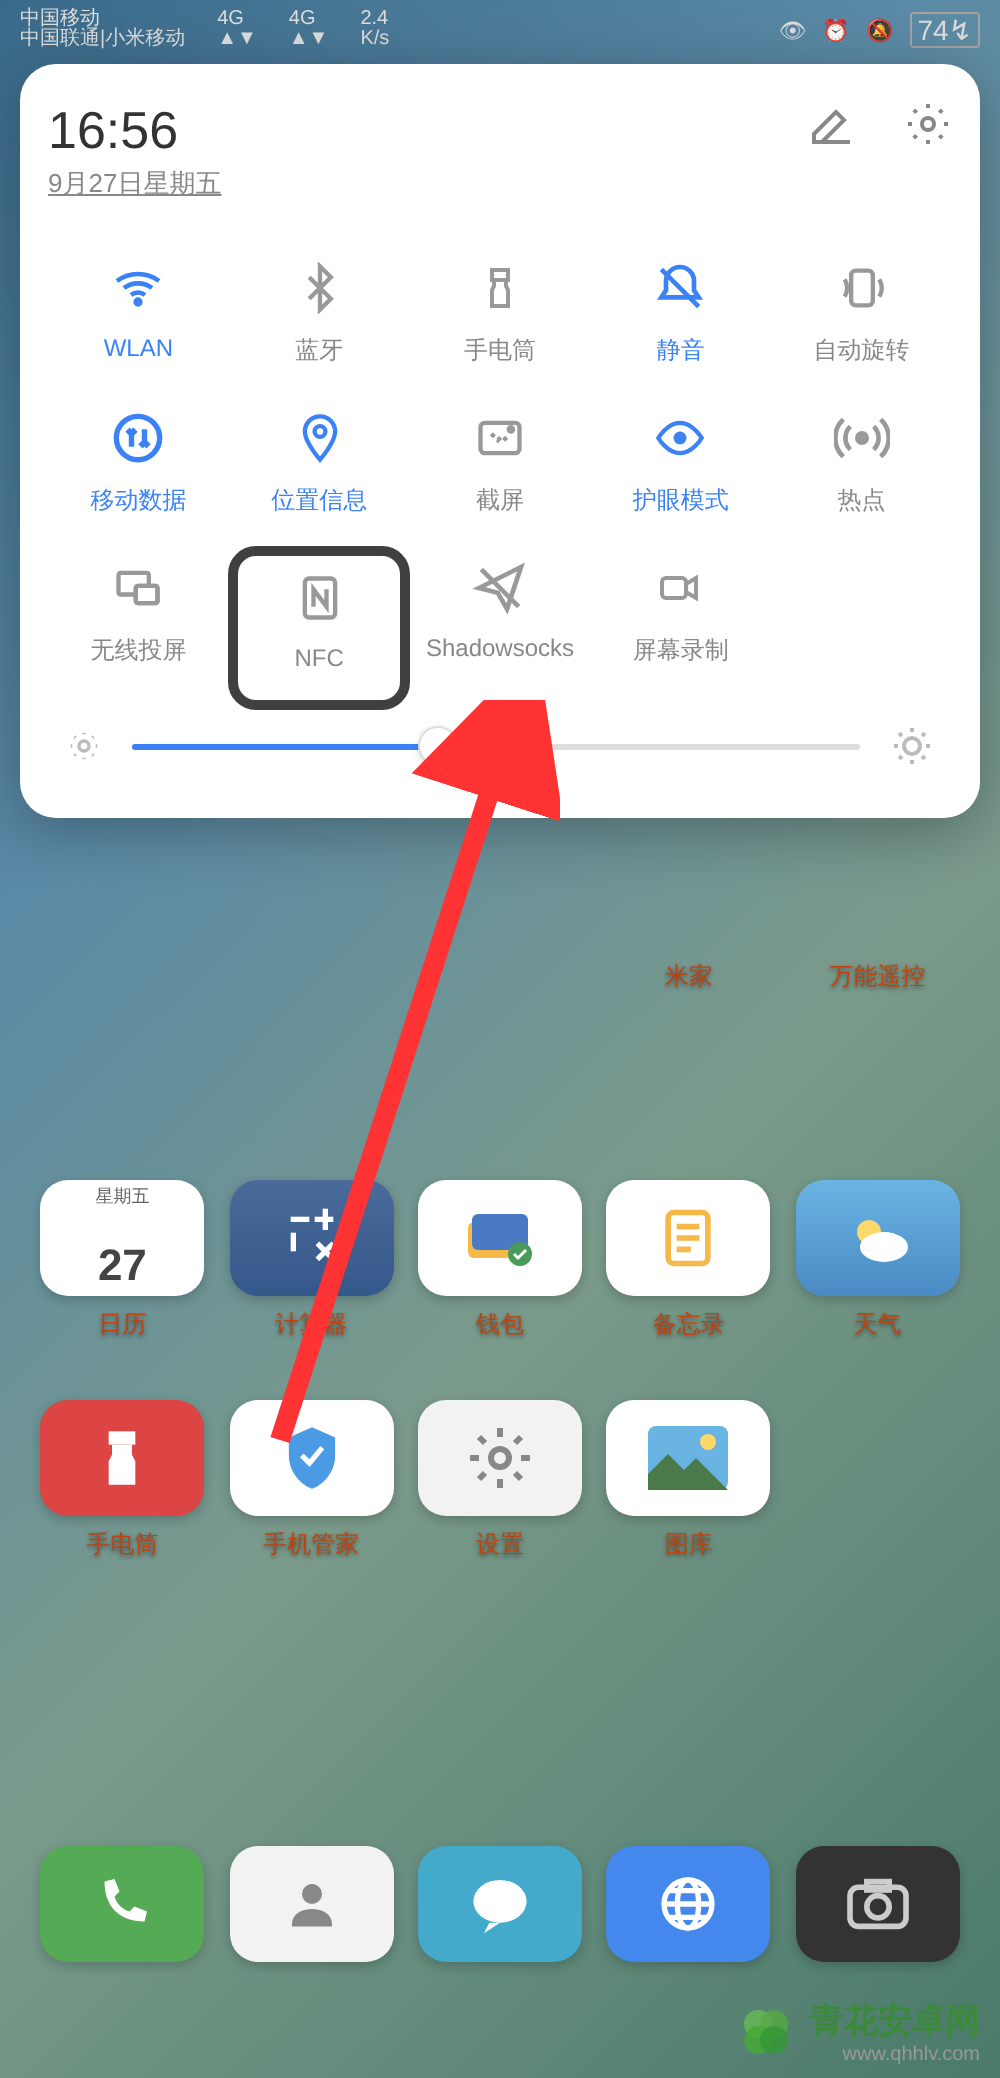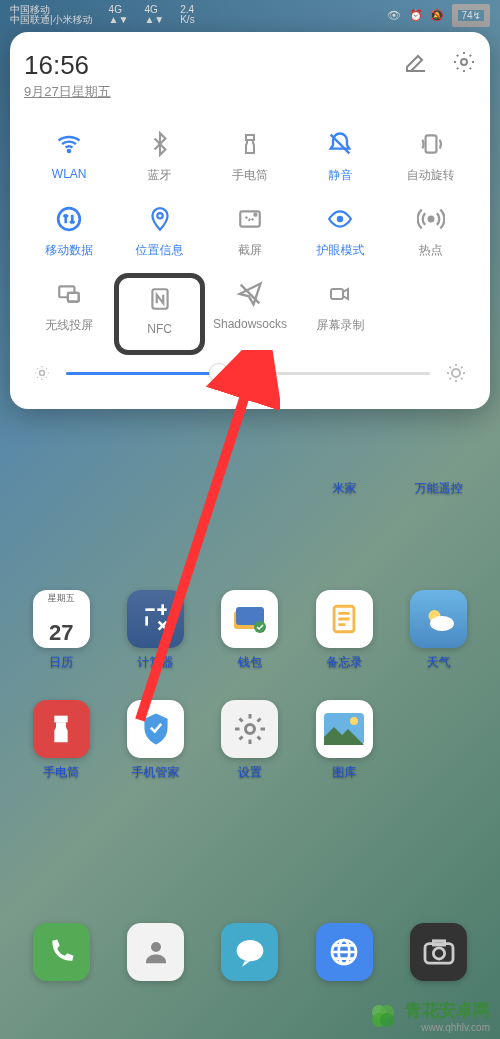--- a/index.html
+++ b/index.html
@@ -10,21 +10,21 @@
     position: relative; overflow: hidden;
   }
   .statusbar {
     position: absolute; top: 0; left: 0; right: 0; height: 30px;
     display: flex; justify-content: space-between; align-items: center;
     padding: 0 10px; color: #ddd; font-size: 11px;
   }
   .sb-left { display: flex; gap: 16px; align-items: center; }
   .sb-right { display: flex; gap: 8px; align-items: center; }
   .sb-stack { display: flex; flex-direction: column; line-height: 1; font-size: 10px; }
-  .battery-box { border: 6px solid #a3a3a3; border-radius: 2px; padding: 0 3px; font-size: 10px; }
+  .battery-box { border: 1px solid #a3a3a3; border-radius: 2px; padding: 0 3px; font-size: 14px; }
   .panel {
     position: absolute; top: 32px; left: 10px; right: 10px;
     background: #fff; border-radius: 18px; padding: 18px 14px 24px;
     box-shadow: 0 6px 30px rgba(0,0,0,.3);
     z-index: 5;
   }
   .panel-header { display: flex; justify-content: space-between; align-items: flex-start; }
   .panel-time { font-size: 26px; font-weight: 500; color: #333; }
   .panel-date { font-size: 13px; color: #888; margin-top: 2px; text-decoration: underline; }
   .panel-actions { display: flex; gap: 24px; align-items: center; color: #888; }
@@ -43,25 +43,25 @@
   .slider-knob { position: absolute; top: 50%; left: 42%; width: 20px; height: 20px; background: #fff; border: 1px solid #ddd; border-radius: 50%; transform: translate(-50%,-50%); box-shadow: 0 1px 3px rgba(0,0,0,.15); }
   .hs {
     position: absolute; left: 0; right: 0; display: grid;
     grid-template-columns: repeat(5,1fr); gap: 0; padding: 0 14px;
   }
   .hs-row1 { top: 480px; }
   .hs-row2 { top: 590px; }
   .hs-row3 { top: 700px; }
   .hs-item { display: flex; flex-direction: column; align-items: center; gap: 6px; }
   .hs-icon {
-    width: 57px; height: 58px; border-radius: 14px;
+    width: 82px; height: 58px; border-radius: 14px;
     display: flex; align-items: center; justify-content: center;
     font-size: 22px; color: #fff; box-shadow: 0 2px 6px rgba(0,0,0,.2);
   }
-  .hs-lbl { font-size: 12px; color: #1d4ed8; text-shadow: 0 1px 2px rgba(0,0,0,.5); }
+  .hs-lbl { font-size: 12px; color: #c2410c; text-shadow: 0 1px 2px rgba(0,0,0,.5); }
   .cal-day { font-size: 22px; color: #444; font-weight: 600; margin-top: 15px; }
   .cal-week { font-size: 9px; color: #666; }
   .dock {
     position: absolute; bottom: 58px; left: 0; right: 0;
     display: grid; grid-template-columns: repeat(5,1fr); padding: 0 14px;
   }
   .arrow {
     position: absolute; z-index: 20; pointer-events: none;
   }
   .watermark {

